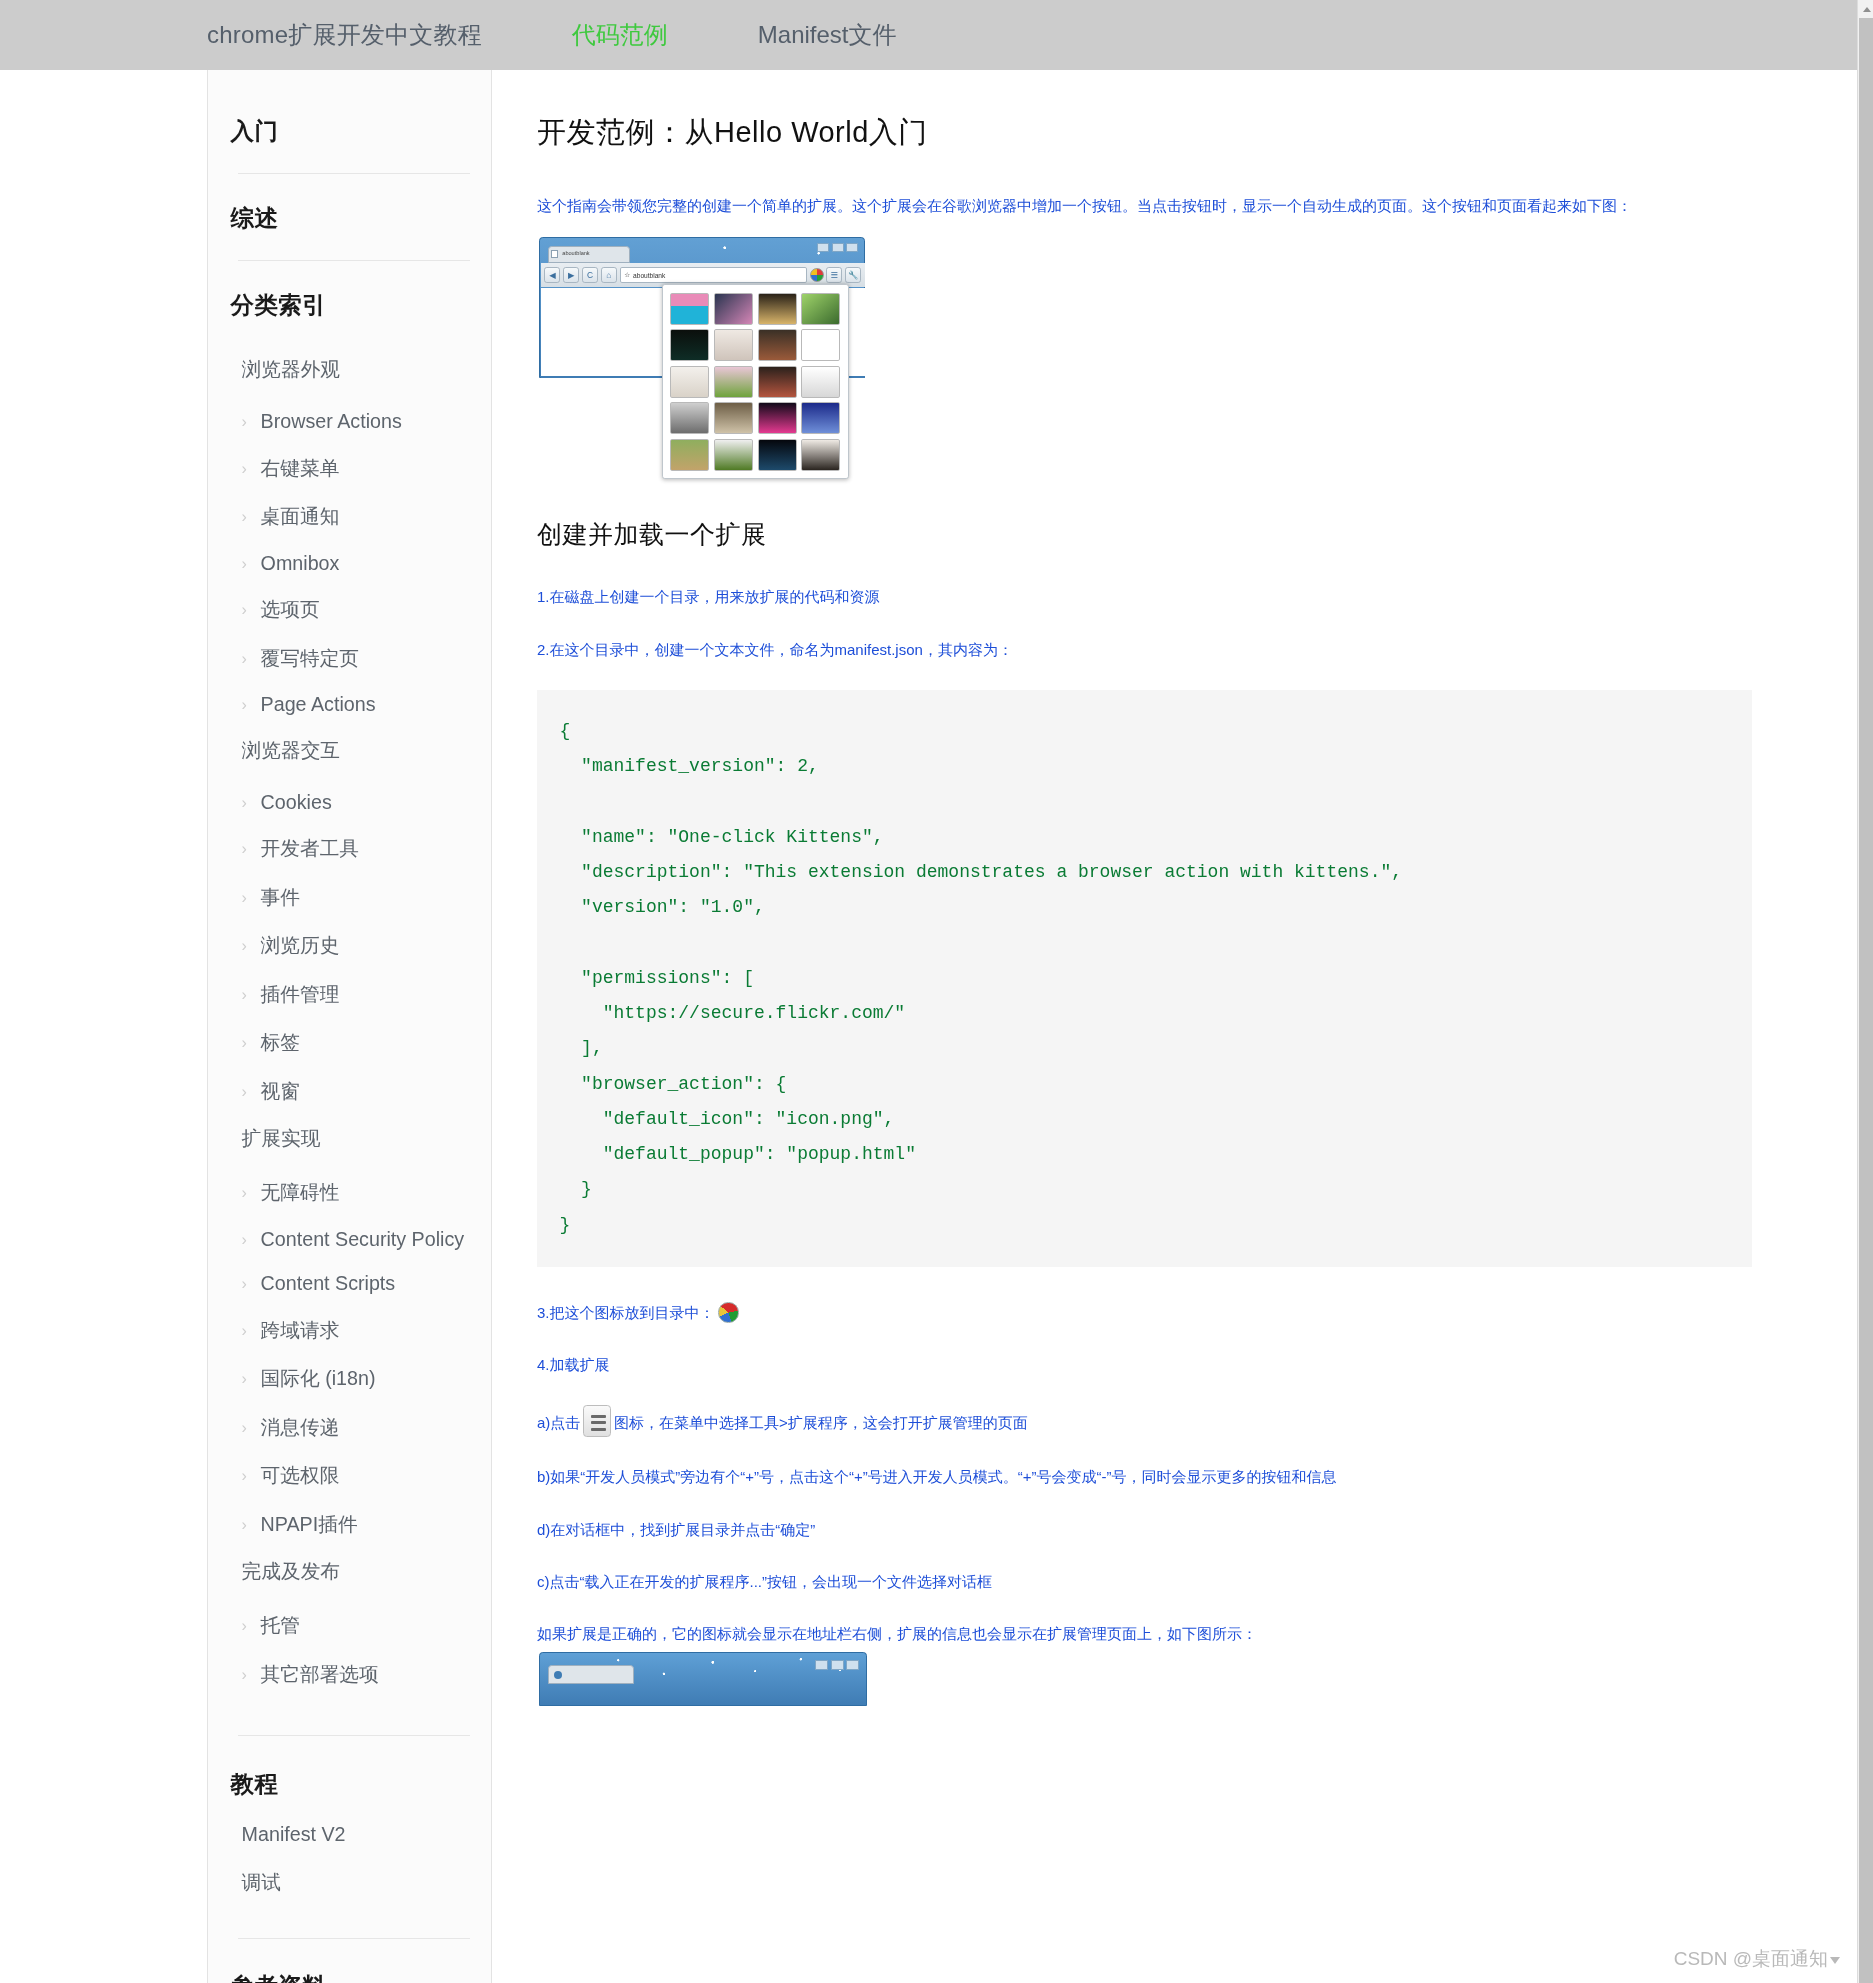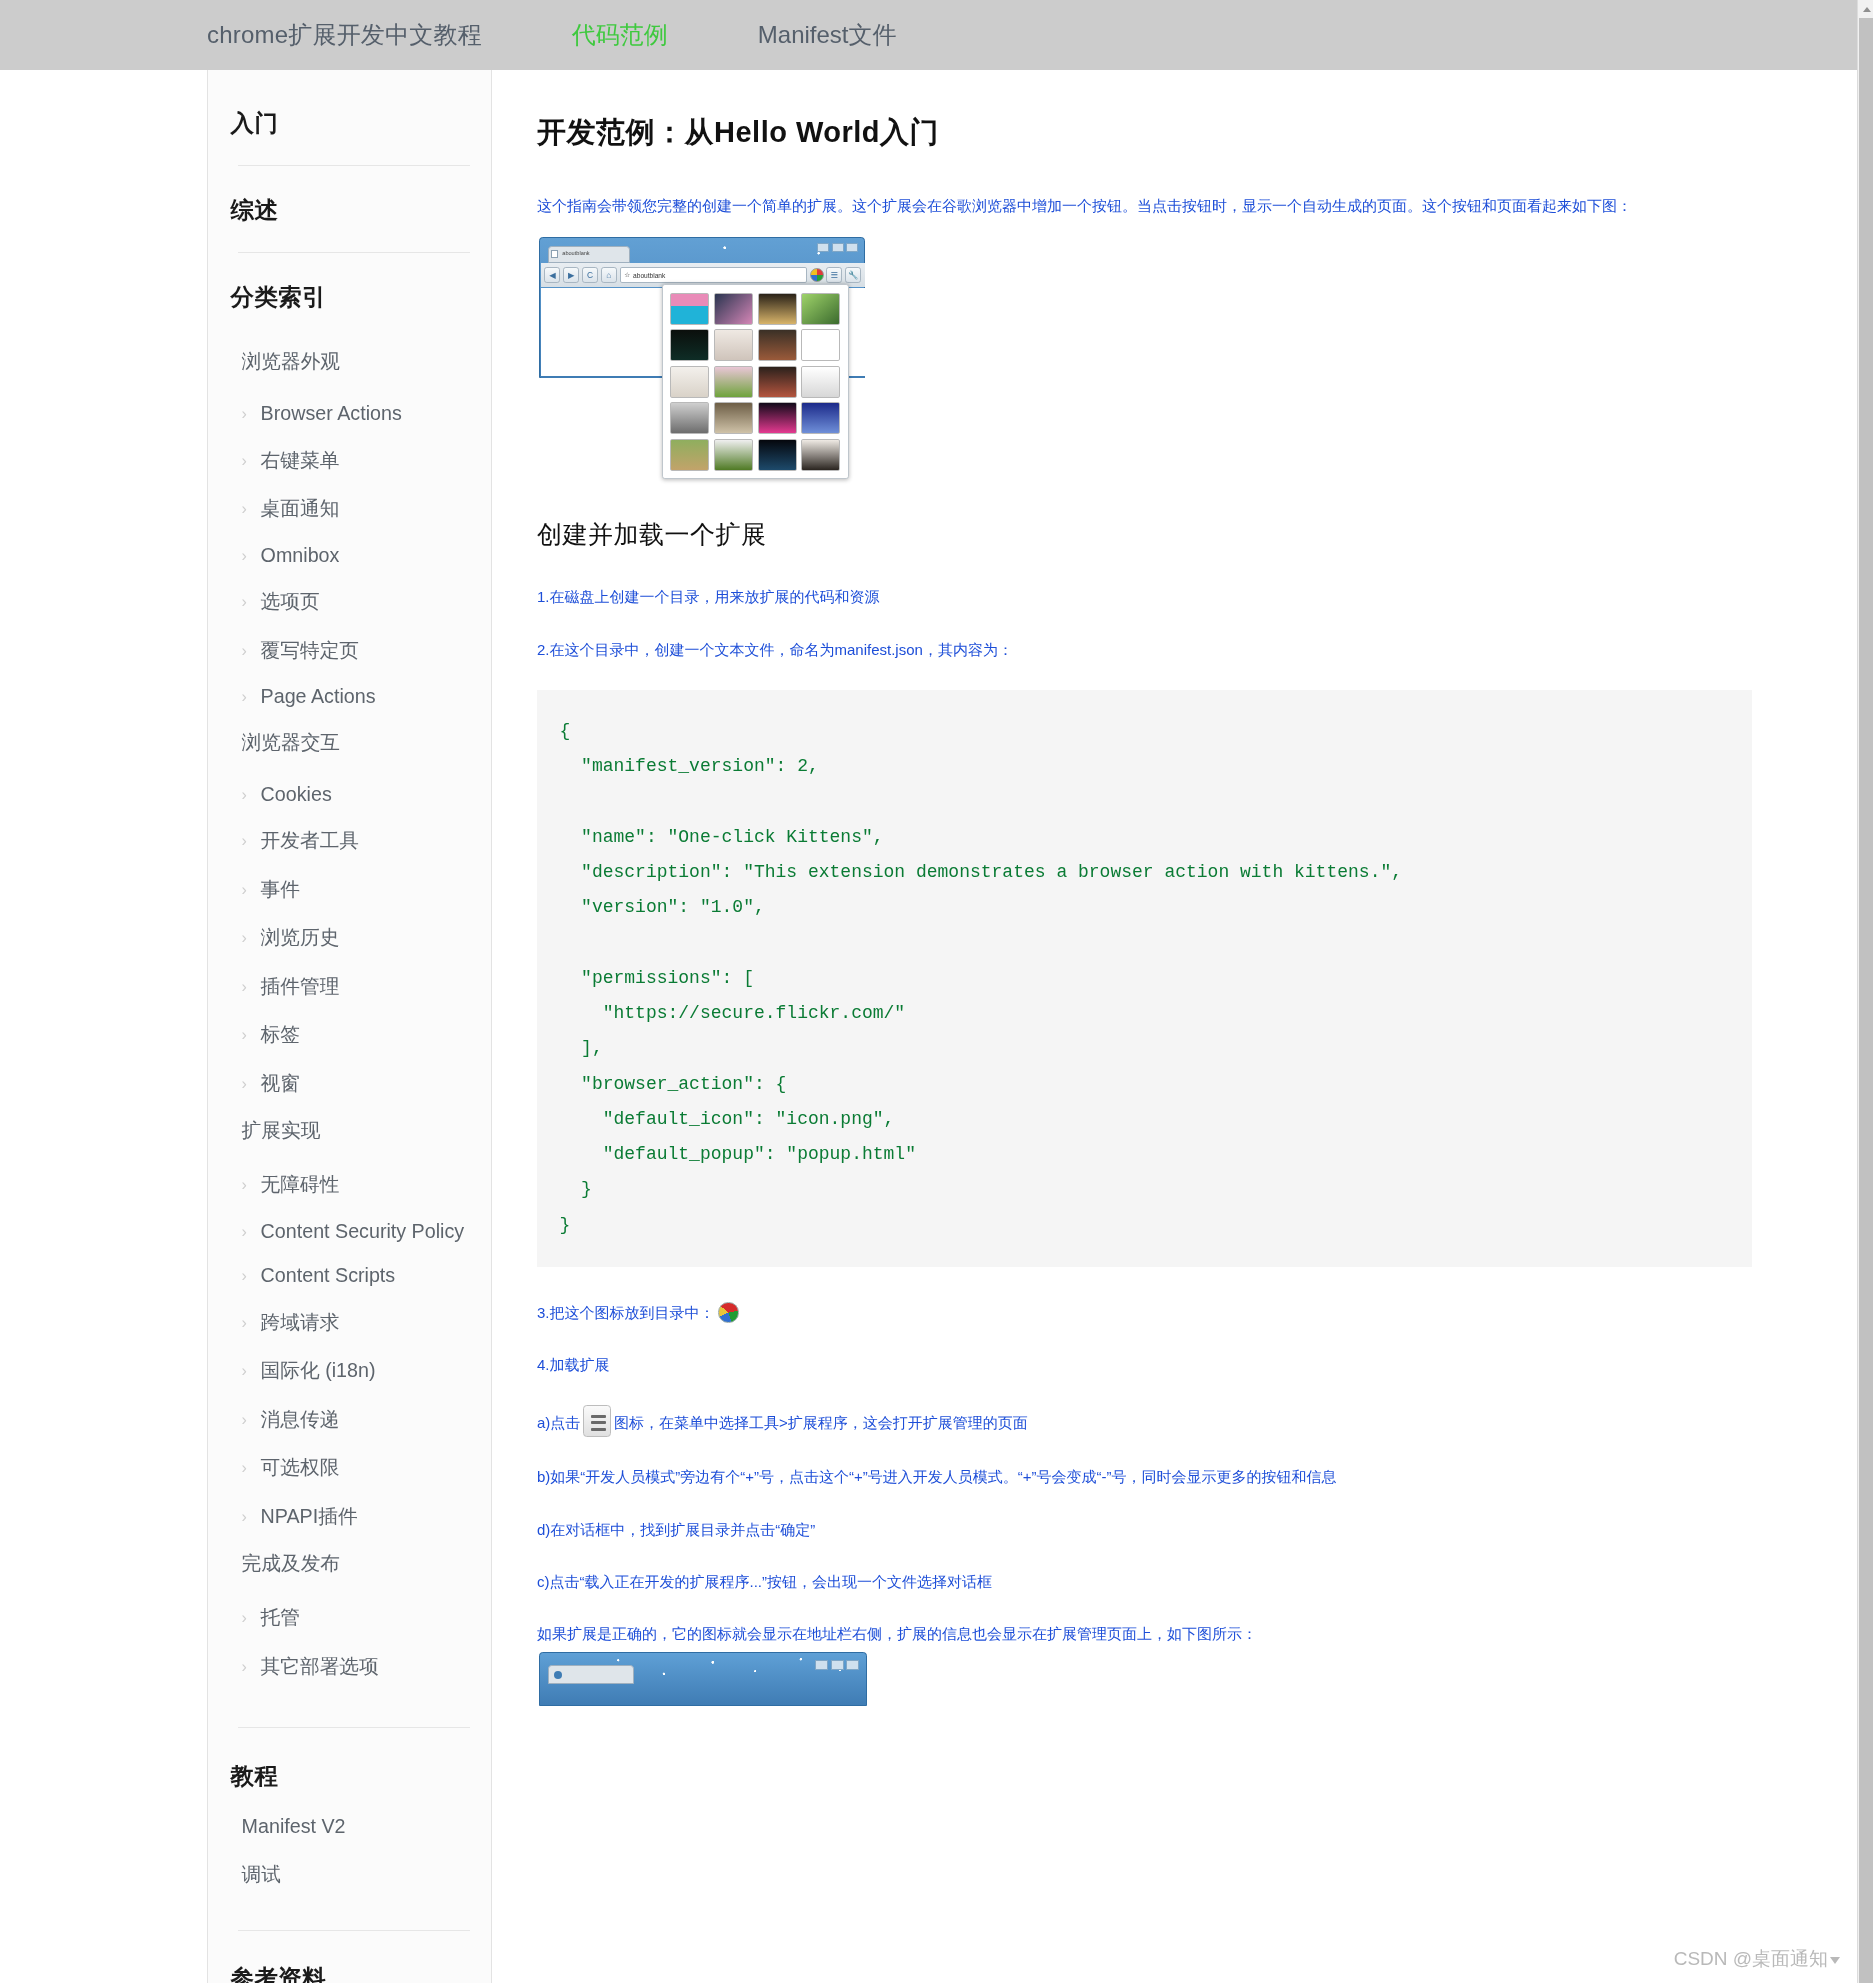--- a/index.html
+++ b/index.html
@@ -33,21 +33,21 @@
   
   #sidebar {
     position:absolute; left:207px; top:0; width:285px; height:1913px;
     background:#fbfbfb;
     border-left:0.9px solid #e3e3e3; border-right:0.9px solid #e3e3e3;
     padding:0 0 0 0;
   }
   .sb-inner { padding:37px 20.6px 0 20.6px; }
   .sb-h1 {
     font-size:23.4px; font-weight:bold; color:#1a1a1a;
-    margin:0 0 26px 0; padding-left:1.9px; letter-spacing:0.5px;
+    margin:8px 0 26px 0; padding-left:1.9px; letter-spacing:0.5px;
   }
   .sb-rule { height:0.9px; background:#e6e6e6; margin:0 0 28px 9.4px; }
   .sb-group {
     font-size:19.7px; color:#5d646c; margin:0 0 5.6px 13px; padding:9.4px 0 11.2px 0;
   }
   .sb-item {
     font-size:19.7px; color:#5d646c; margin:0 0 0 13px;
     padding:10.3px 0 11.2px 19px; position:relative; white-space:nowrap;
   }
   .sb-item .chev {
@@ -58,21 +58,21 @@
     font-size:19.7px; color:#5d646c; margin:0 0 0 13px; padding:10.3px 0 12px 0;
   }
 
   
   #main {
     position:absolute; left:493px; top:0; width:1364px; height:1913px;
     background:#ffffff;
     padding:43px 105px 0 44px;
   }
   h1.doc-title {
-    font-size:29px; font-weight:bold; color:#111; margin:0 0 41px 0;
+    font-size:29px; font-weight:normal; color:#111; margin:0 0 41px 0;
     letter-spacing:0.5px;
   }
   h2.doc-sub {
     font-size:25px; font-weight:normal; color:#111; margin:39px 0 34px 0;
     letter-spacing:0.5px;
   }
   p.para {
     font-size:15px; color:#1d4ed8; line-height:1.62; margin:0 0 28px 0;
   }
   p.para.tight { margin-bottom:19px; }

